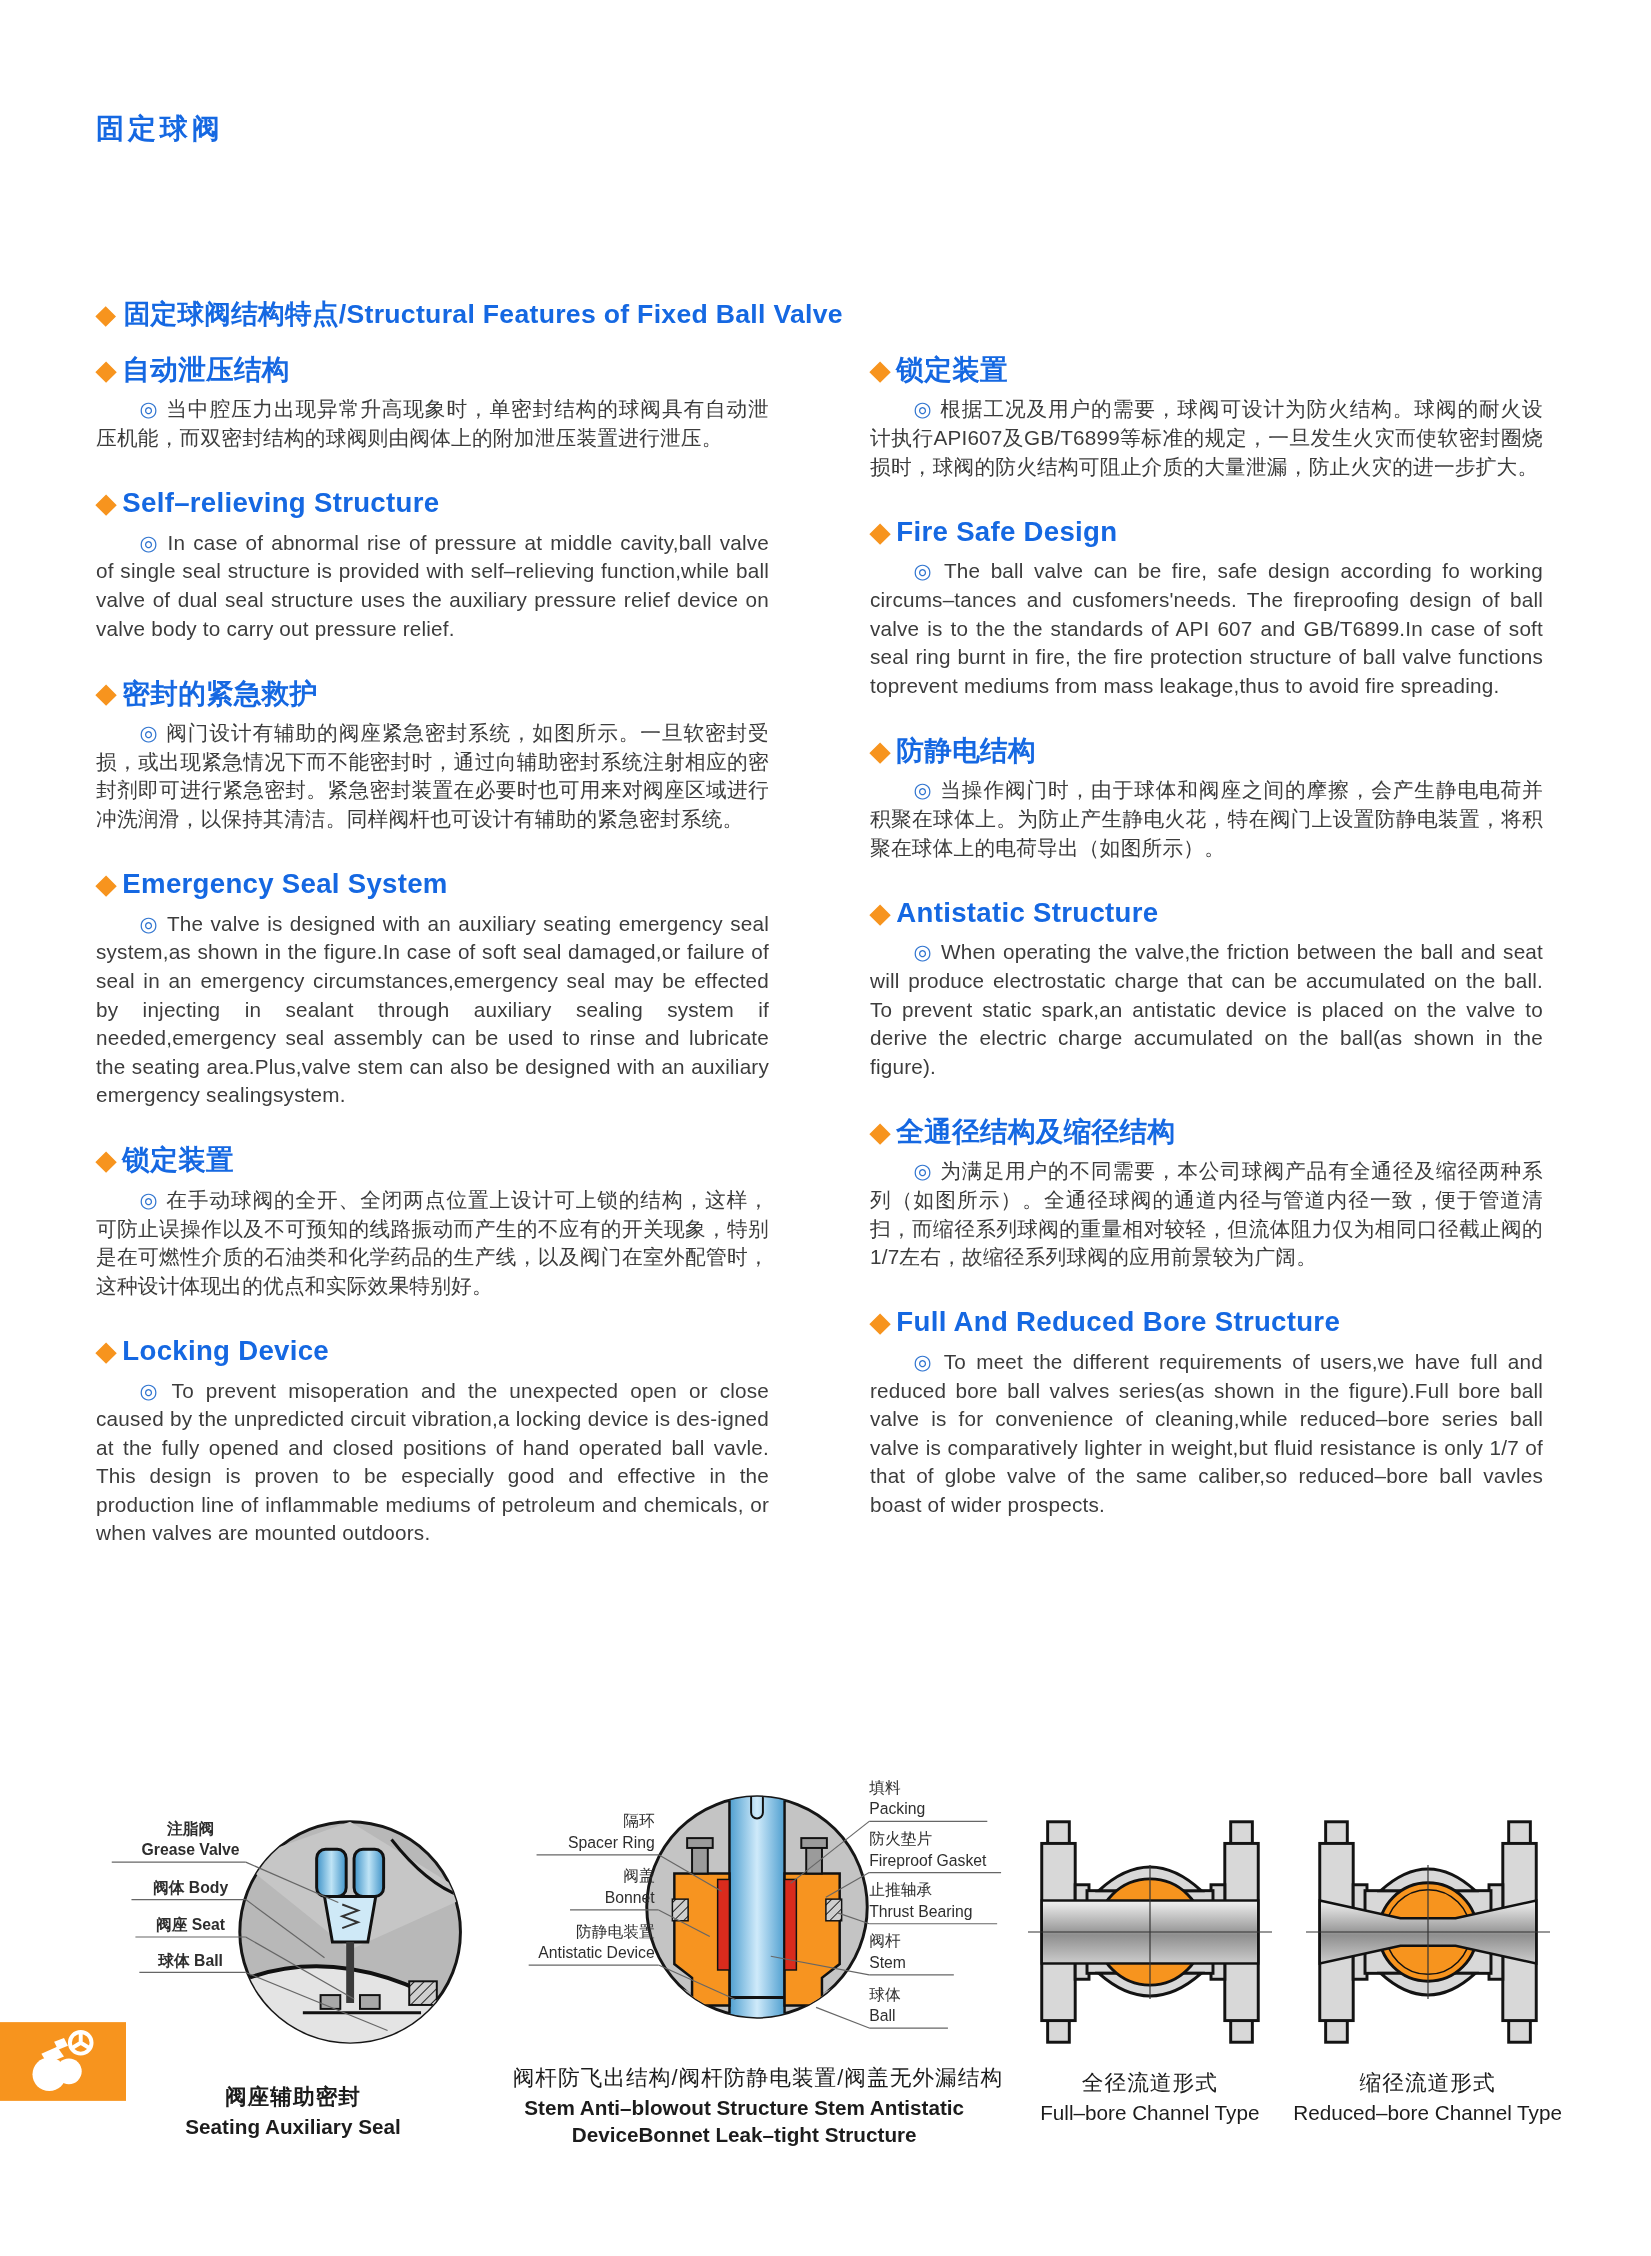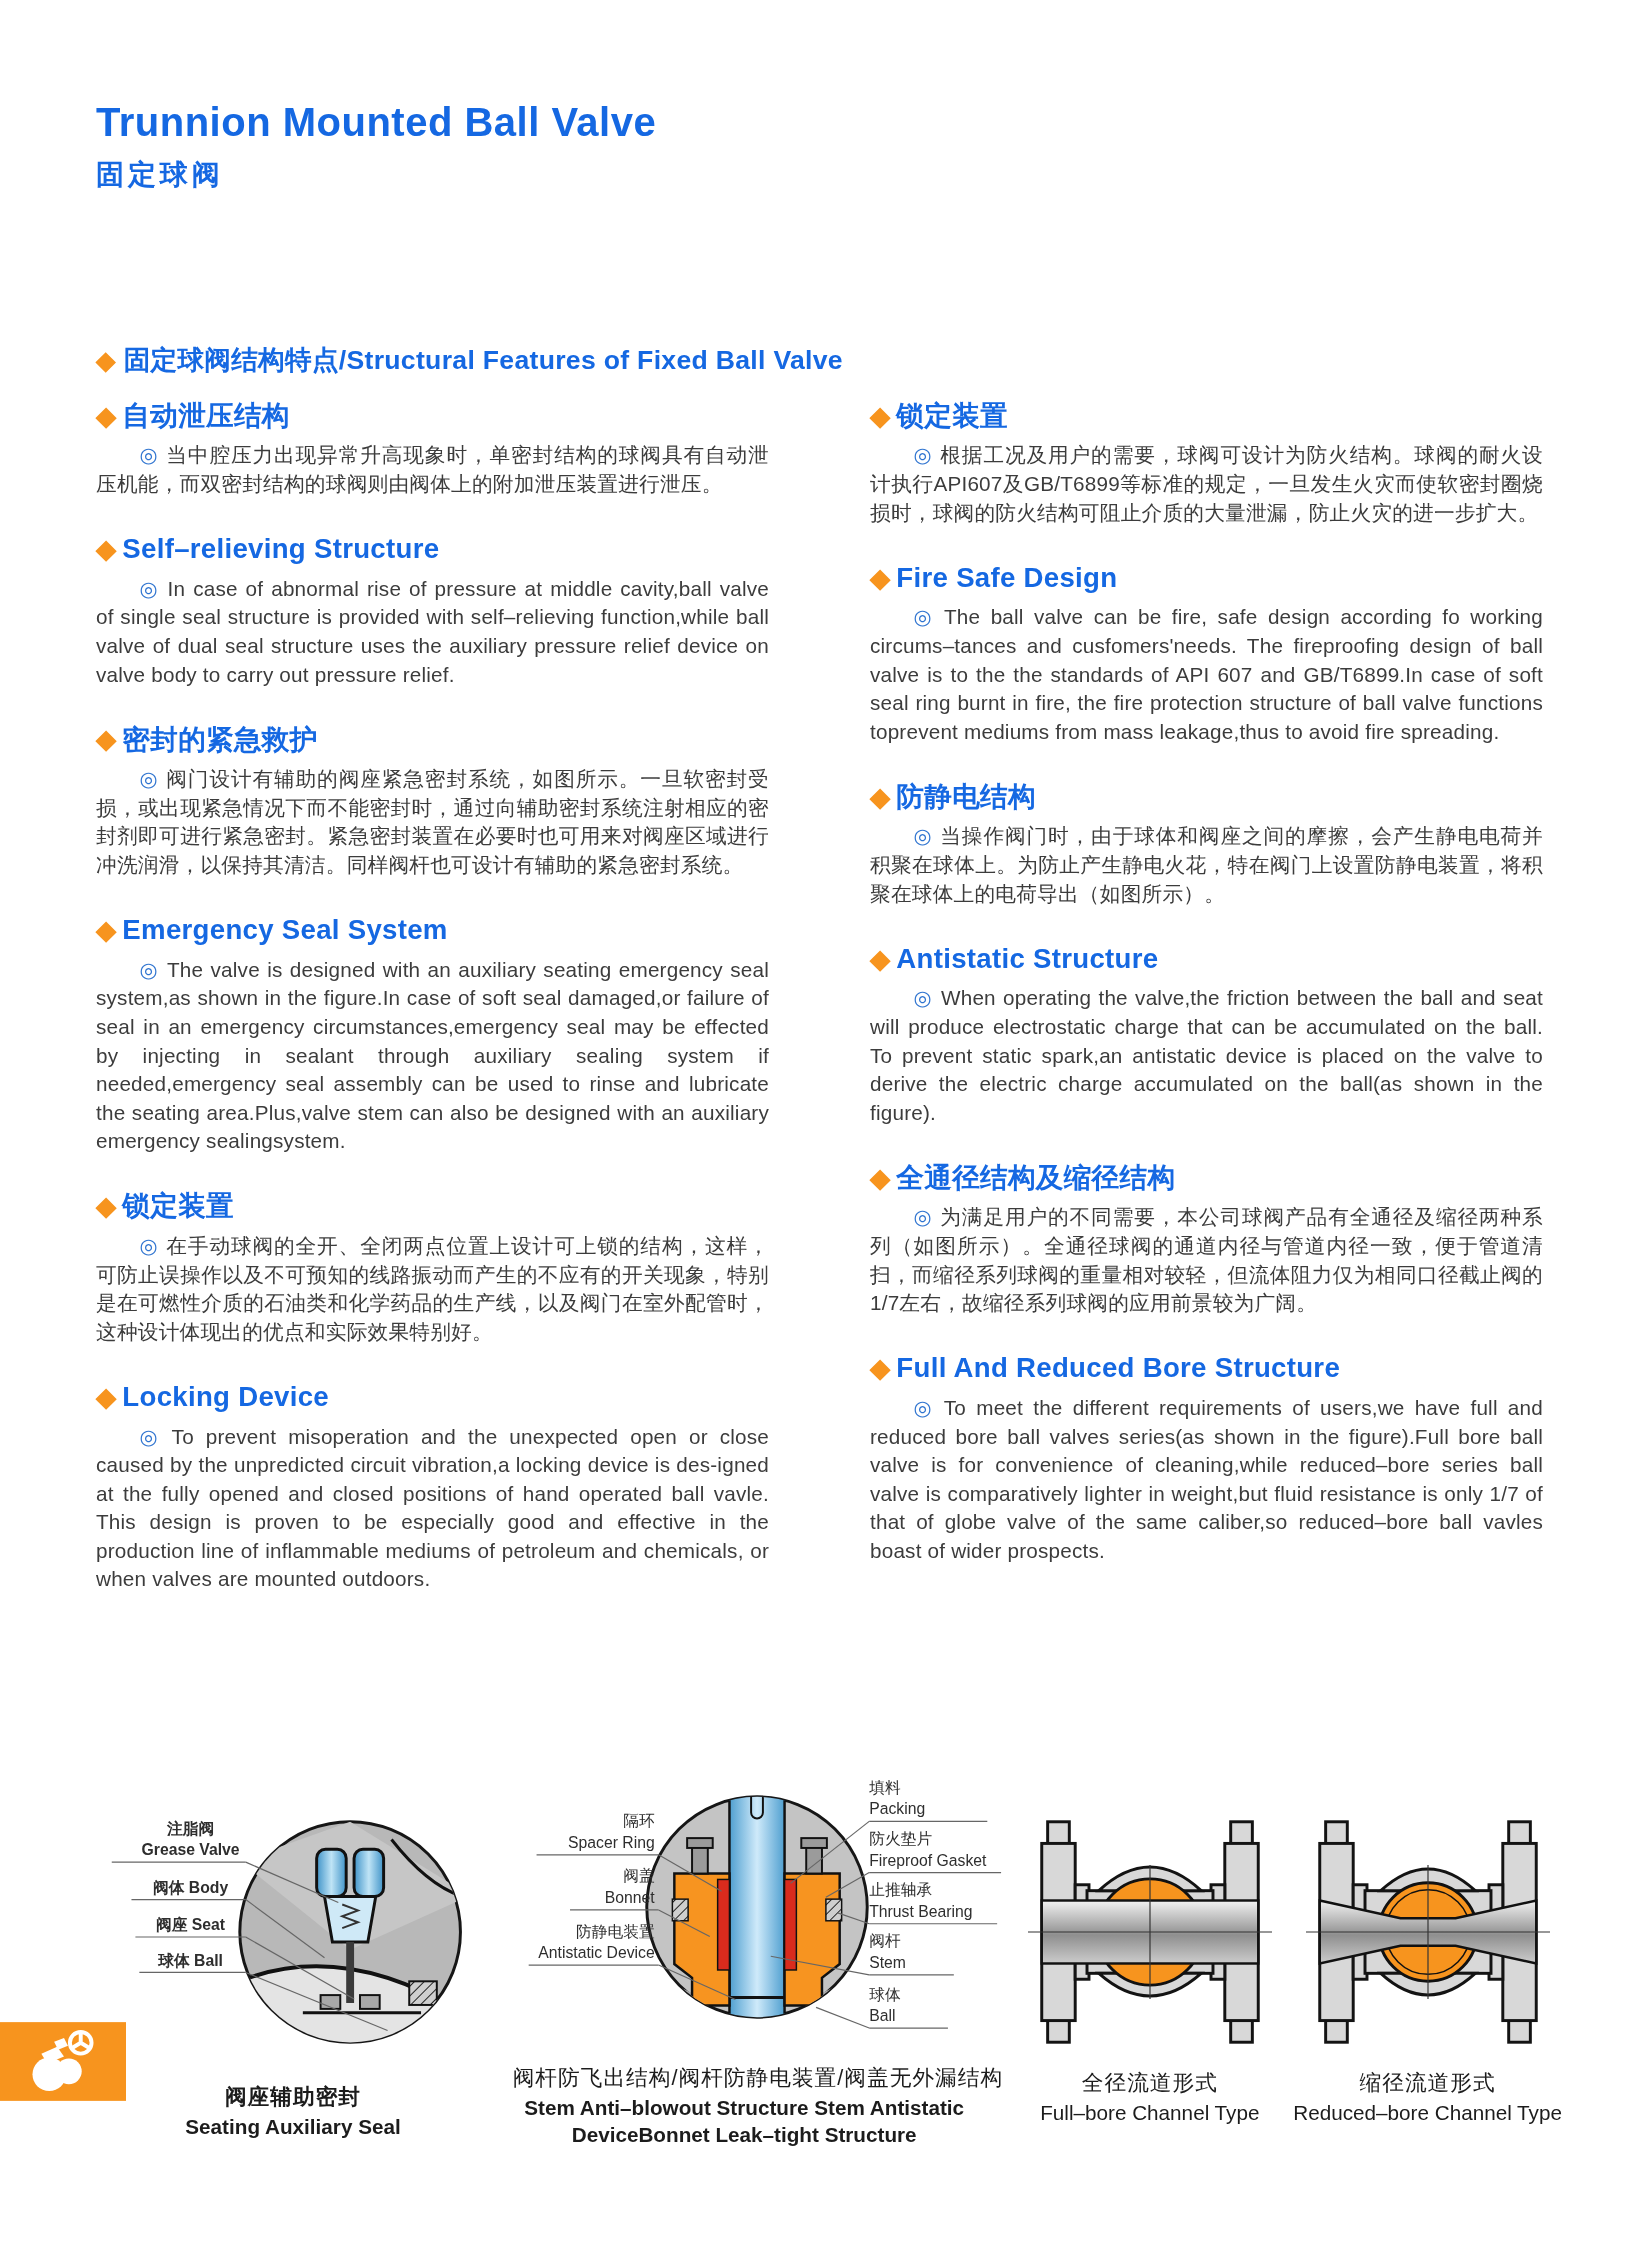--- a/index.html
+++ b/index.html
@@ -64,21 +64,20 @@
 
   .logo {
     position:absolute; left:0; top:2022px; width:126px; height:79px;
   }
 </style>
 </head>
 <body>
 
 <div class="page">
   <div class="content">
-    <h1 class="title-en">Trunnion Mounted Ball Valve</h1>
     <div class="title-zh">固定球阀</div>
 
     <div class="section-header">
       <i class="diamond">◆</i>
       <span>固定球阀结构特点/Structural Features of Fixed Ball Valve</span>
     </div>
 
     <div class="columns">
       <div class="col">
 

